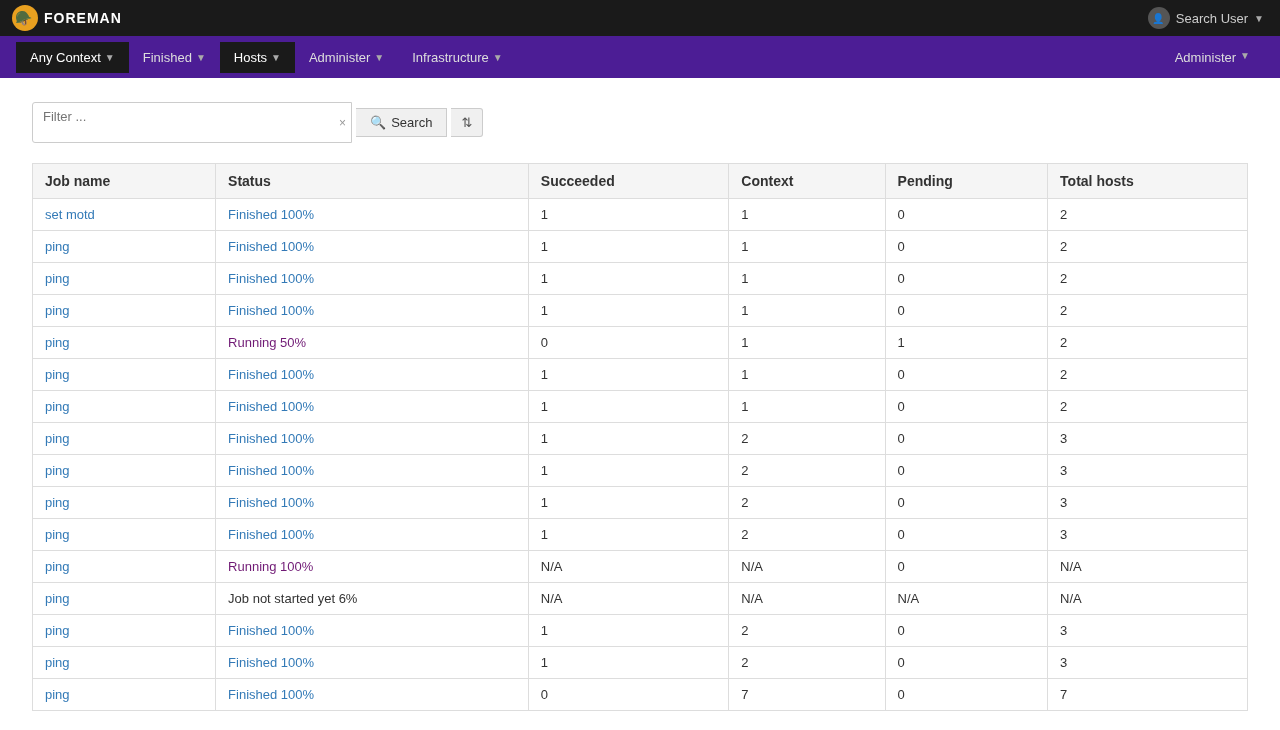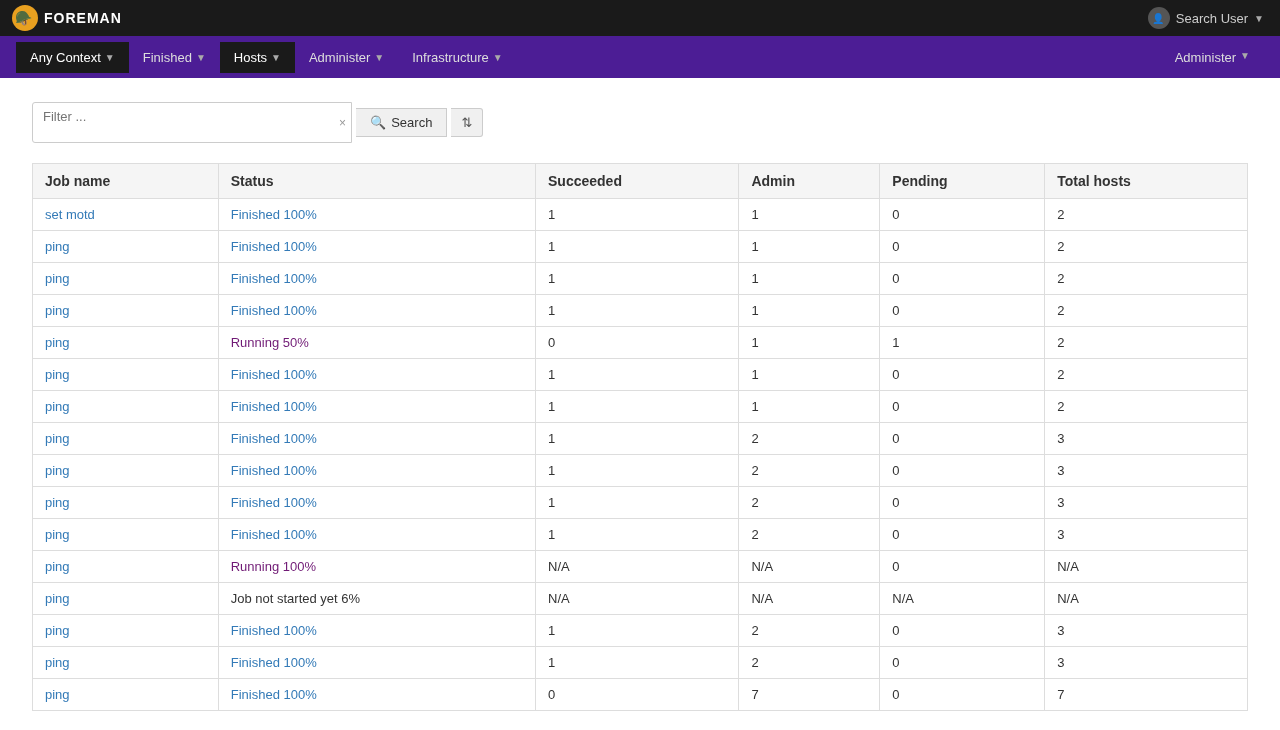--- a/index.html
+++ b/index.html
@@ -268,21 +268,21 @@
       <span>⇅</span>
     </button>
   </div>
 
   <table class="data-table">
     <thead>
       <tr>
         <th>Job name</th>
         <th>Status</th>
         <th>Succeeded</th>
-        <th>Admin</th>
+        <th>Context</th>
         <th>Pending</th>
         <th>Total hosts</th>
       </tr>
     </thead>
     <tbody id="table-body">
     <tr>
           <td><a class="link-text">set motd</a></td>
           <td><a class="link-text">Finished 100%</a></td>
           <td>1</td>
           <td>1</td>

